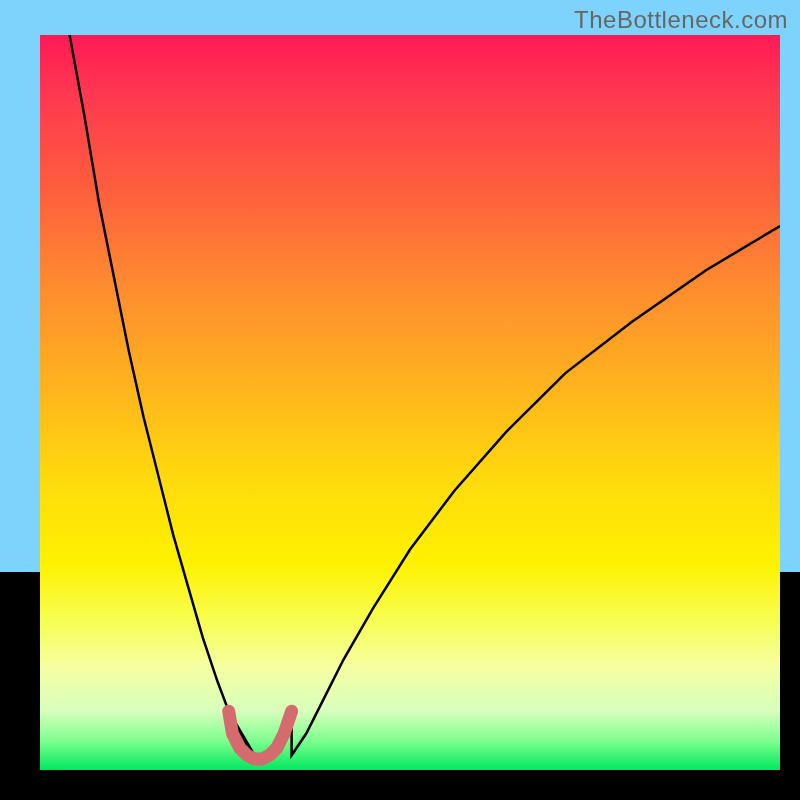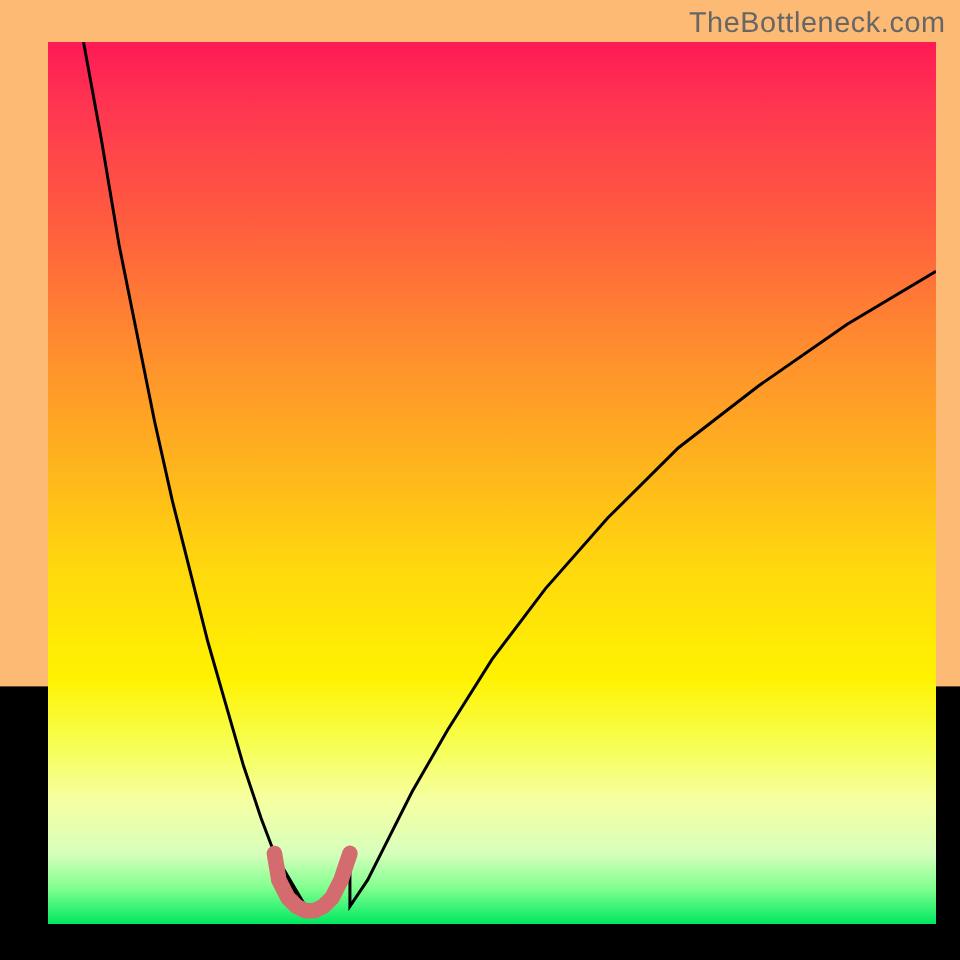--- a/index.html
+++ b/index.html
@@ -9,21 +9,21 @@
     height: 800px;
     background: #000;
     overflow: hidden;
   }
   .frame {
     position: absolute;
     left: 0;
     top: 0;
     width: 800px;
     height: 572px;
-    background: #fdba74;
+    background: #7dd3fc;
   }
   .plot {
     position: absolute;
     left: 40px;
     top: 35px;
     width: 740px;
     height: 735px;
     background: linear-gradient(to bottom,
       #ff1a55 0%,
       #ff3850 8%,

